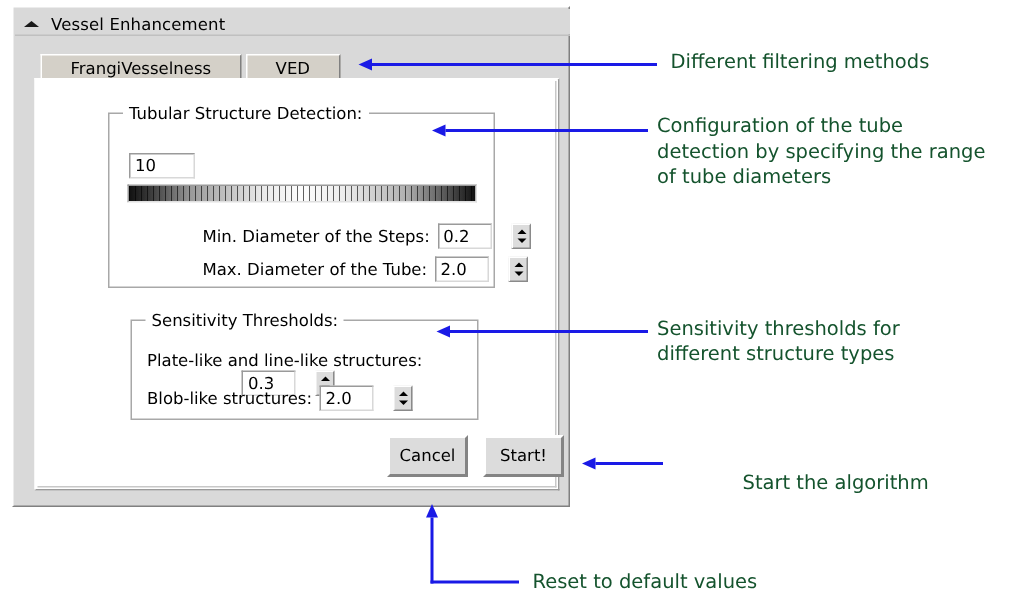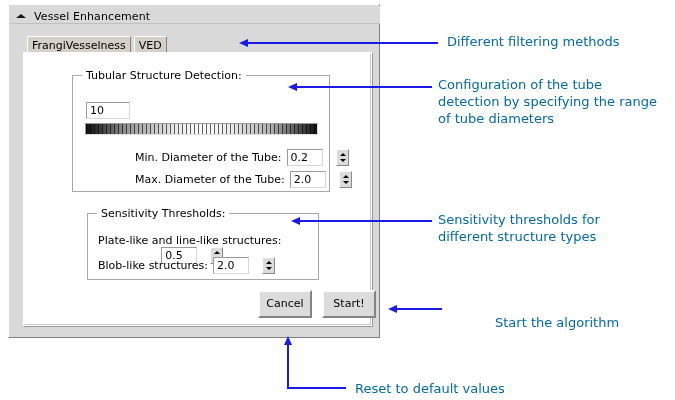--- a/index.html
+++ b/index.html
@@ -83,21 +83,21 @@
     left: 18px;
     top: 30px;
     height: 18px;
     display: flex;
     align-items: flex-end;
     gap: 3px;
   }
   .tab {
     height: 17px;
     line-height: 17px;
-    padding: 0 4px;
+    padding: 0 19px;
     font-size: 11px;
     color: #000000;
     background: #d4d0c8;
     border-top: 1px solid #ffffff;
     border-left: 1px solid #ffffff;
     border-right: 1px solid #808080;
     box-sizing: border-box;
     white-space: nowrap;
   }
   .tab.selected {
@@ -283,21 +283,21 @@
     text-align: center;
     line-height: 24px;
     padding: 0;
   }
   #btn-cancel { left: 249px; top: 285px; }
   #btn-start  { left: 313px; top: 285px; }
 
   
   .anno-text {
     position: absolute;
-    color: #0369a1;
+    color: #14532d;
     font-size: 13px;
     line-height: 17px;
     white-space: pre-line;
   }
   .anno-line {
     position: absolute;
     background: #1a1ae6;
   }
   .anno-arrow-left {
     position: absolute;
@@ -365,21 +365,21 @@
   <div class="group-box" id="group-tubular">
     <span class="group-title">Tubular Structure Detection:</span>
 
     <div class="field-row" id="row-steps">
       <span class="text-input" id="steps-input">10</span>
     </div>
 
     <div id="gradient-strip"></div>
 
     <div class="field-row" id="row-min-dia">
-      <span class="field-label">Min. Diameter of the Tube:</span>
+      <span class="field-label">Min. Diameter of the Steps:</span>
       <span class="spinner">
         <span class="text-input">0.2</span>
         <span class="spin-btns"></span>
       </span>
     </div>
 
     <div class="field-row" id="row-max-dia">
       <span class="field-label">Max. Diameter of the Tube:</span>
       <span class="spinner">
         <span class="text-input">2.0</span>
@@ -387,21 +387,21 @@
       </span>
     </div>
   </div>
 
   <div class="group-box" id="group-sensitivity">
     <span class="group-title">Sensitivity Thresholds:</span>
 
     <div class="field-row" id="row-plate">
       <span class="field-label">Plate-like and line-like structures:</span>
       <span class="spinner">
-        <span class="text-input">0.5</span>
+        <span class="text-input">0.3</span>
         <span class="spin-btns"></span>
       </span>
     </div>
 
     <div class="field-row" id="row-blob">
       <span class="field-label">Blob-like structures:</span>
       <span class="spinner">
         <span class="text-input">2.0</span>
         <span class="spin-btns"></span>
       </span>

